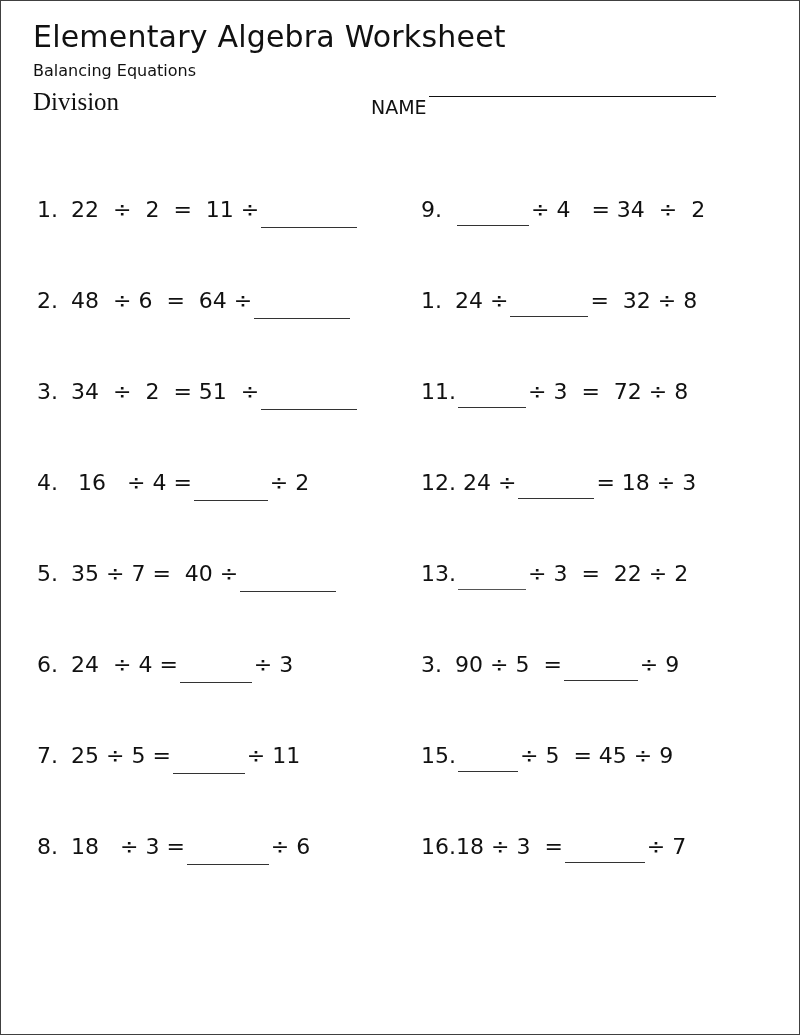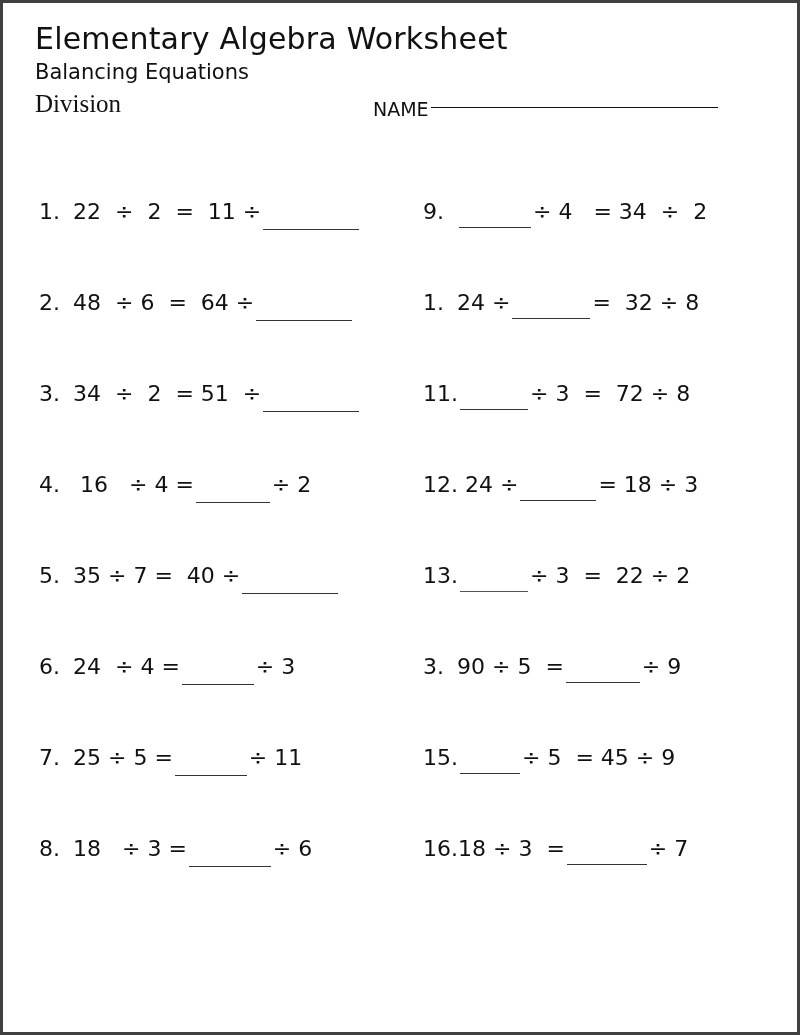--- a/index.html
+++ b/index.html
@@ -14,57 +14,57 @@
     color: #1a1a1a;
     position: relative;
     overflow: hidden;
   }
   .sheet {
     position: absolute;
     left: 0; top: 0;
     width: 800px;
     height: 1035px;
     box-sizing: border-box;
-    border: 3px solid #404040;
+    border: 1px solid #404040;
     background: #fff;
   }
 
   
   .header {
     position: absolute;
     left: 32px;
     top: 18px;
     width: 740px;
   }
   .title-main {
     font-size: 30px;
     line-height: 36px;
     font-weight: 400;
     letter-spacing: 0.2px;
     color: #111;
   }
   .title-sub {
-    font-size: 21px;
+    font-size: 16px;
     line-height: 31px;
     font-weight: 400;
     color: #111;
   }
   .title-sub2 {
     font-size: 25px;
     line-height: 31px;
     font-weight: 400;
     color: #111;
     font-family: Liberation Serif, serif;
   }
   .name-block {
     position: absolute;
     left: 370px;
     top: 95px;
     display: flex;
-    align-items: center;
+    align-items: flex-start;
   }
   .name-label {
     font-size: 19px;
     line-height: 22px;
     color: #111;
     padding-right: 2px;
   }
   .name-rule {
     width: 287px;
     height: 0;

